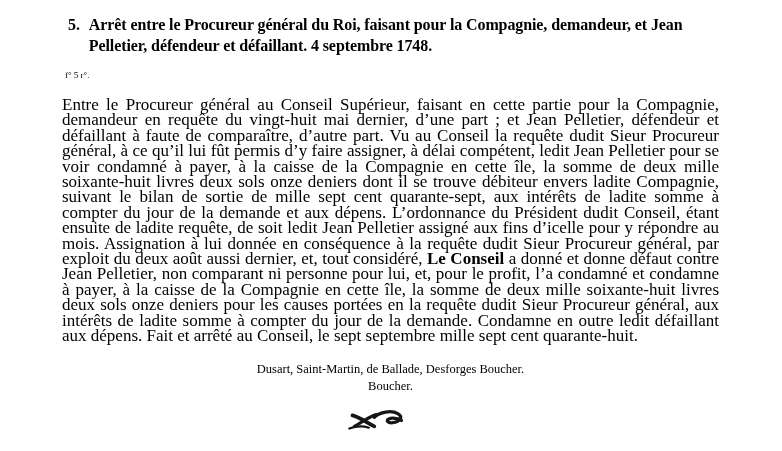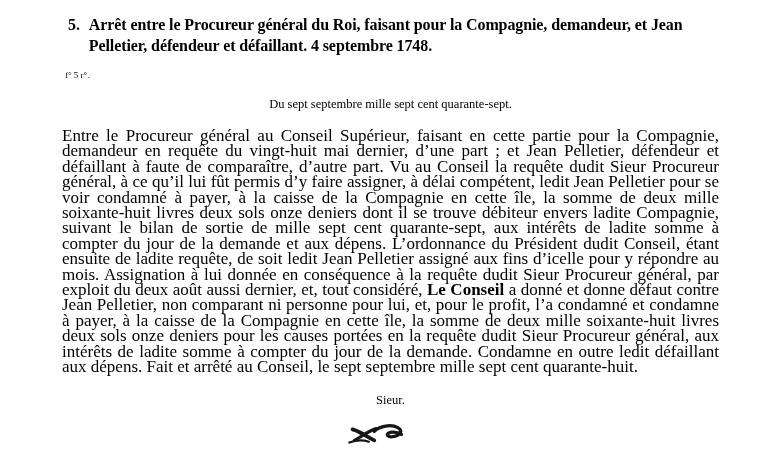--- a/index.html
+++ b/index.html
@@ -79,26 +79,26 @@
 <div class="page">
   <div class="content">
 
     <div class="heading">
       <span class="heading-number">5.</span>
       <span class="heading-text">Arrêt entre le Procureur général du Roi, faisant pour la Compagnie, demandeur, et Jean Pelletier, défendeur et défaillant. 4 septembre 1748.</span>
     </div>
 
     <div class="folio-note">f° 5 r°.</div>
 
-    <div class="date-line">Du sept septembre mille sept cent quarante-sept.</div>
 
     <p class="body-paragraph"><span>Entre le Procureur général au Conseil Supérieur, faisant en cette partie pour la Compagnie, demandeur en requête du vingt-huit mai dernier, d’une part ; et Jean Pelletier, défendeur et défaillant à faute de comparaître, d’autre part. Vu au Conseil la requête dudit Sieur Procureur général, à ce qu’il lui fût permis d’y faire assigner, à délai compétent, ledit Jean Pelletier pour se voir condamné à payer, à la caisse de la Compagnie en cette île, la somme de deux mille soixante-huit livres deux sols onze deniers dont il se trouve débiteur envers ladite Compagnie, suivant le bilan de sortie de mille sept cent quarante-sept, aux intérêts de ladite somme à compter du jour de la demande et aux dépens. L’ordonnance du Président dudit Conseil, étant ensuite de ladite requête, de soit ledit Jean Pelletier assigné aux fins d’icelle pour y répondre au mois. Assignation à lui donnée en conséquence à la requête dudit Sieur Procureur général, par exploit du deux août aussi dernier, et, tout considéré, </span><span class="bold-inline">Le Conseil</span><span> a donné et donne défaut contre Jean Pelletier, non comparant ni personne pour lui, et, pour le profit, l’a condamné et condamne à payer, à la caisse de la Compagnie en cette île, la somme de deux mille soixante-huit livres deux sols onze deniers pour les causes portées en la requête dudit Sieur Procureur général, aux intérêts de ladite somme à compter du jour de la demande. Condamne en outre ledit défaillant aux dépens. Fait et arrêté au Conseil, le sept septembre mille sept cent quarante-huit.</span></p>
 
     <div class="signature-block">
-      <div>Sieur.</div>
+      <div>Dusart, Saint-Martin, de Ballade, Desforges Boucher.</div>
+      <div>Boucher.</div>
     </div>
 
     <div class="flourish-wrap">
       <span>
         <svg width="58" height="26" viewBox="0 0 64 28" aria-hidden="true">
           <g stroke="#161616" fill="none" stroke-linecap="round">
             <path d="M5 9 C13 11, 21 17, 29 21" stroke-width="4.2"></path>
             <path d="M7 21 C15 17, 23 10, 31 8" stroke-width="3.6"></path>
             <path d="M29 11 C35 5, 48 3, 55 7 C61 10.5, 58 16, 49 17 C44 17.4, 41.5 14.6, 45 12.8 C48.5 11.2, 55 12, 59 14.5" stroke-width="3.6"></path>
             <path d="M1.5 23.5 C9 20.5, 17 20.5, 23 22.5" stroke-width="2.4"></path>

